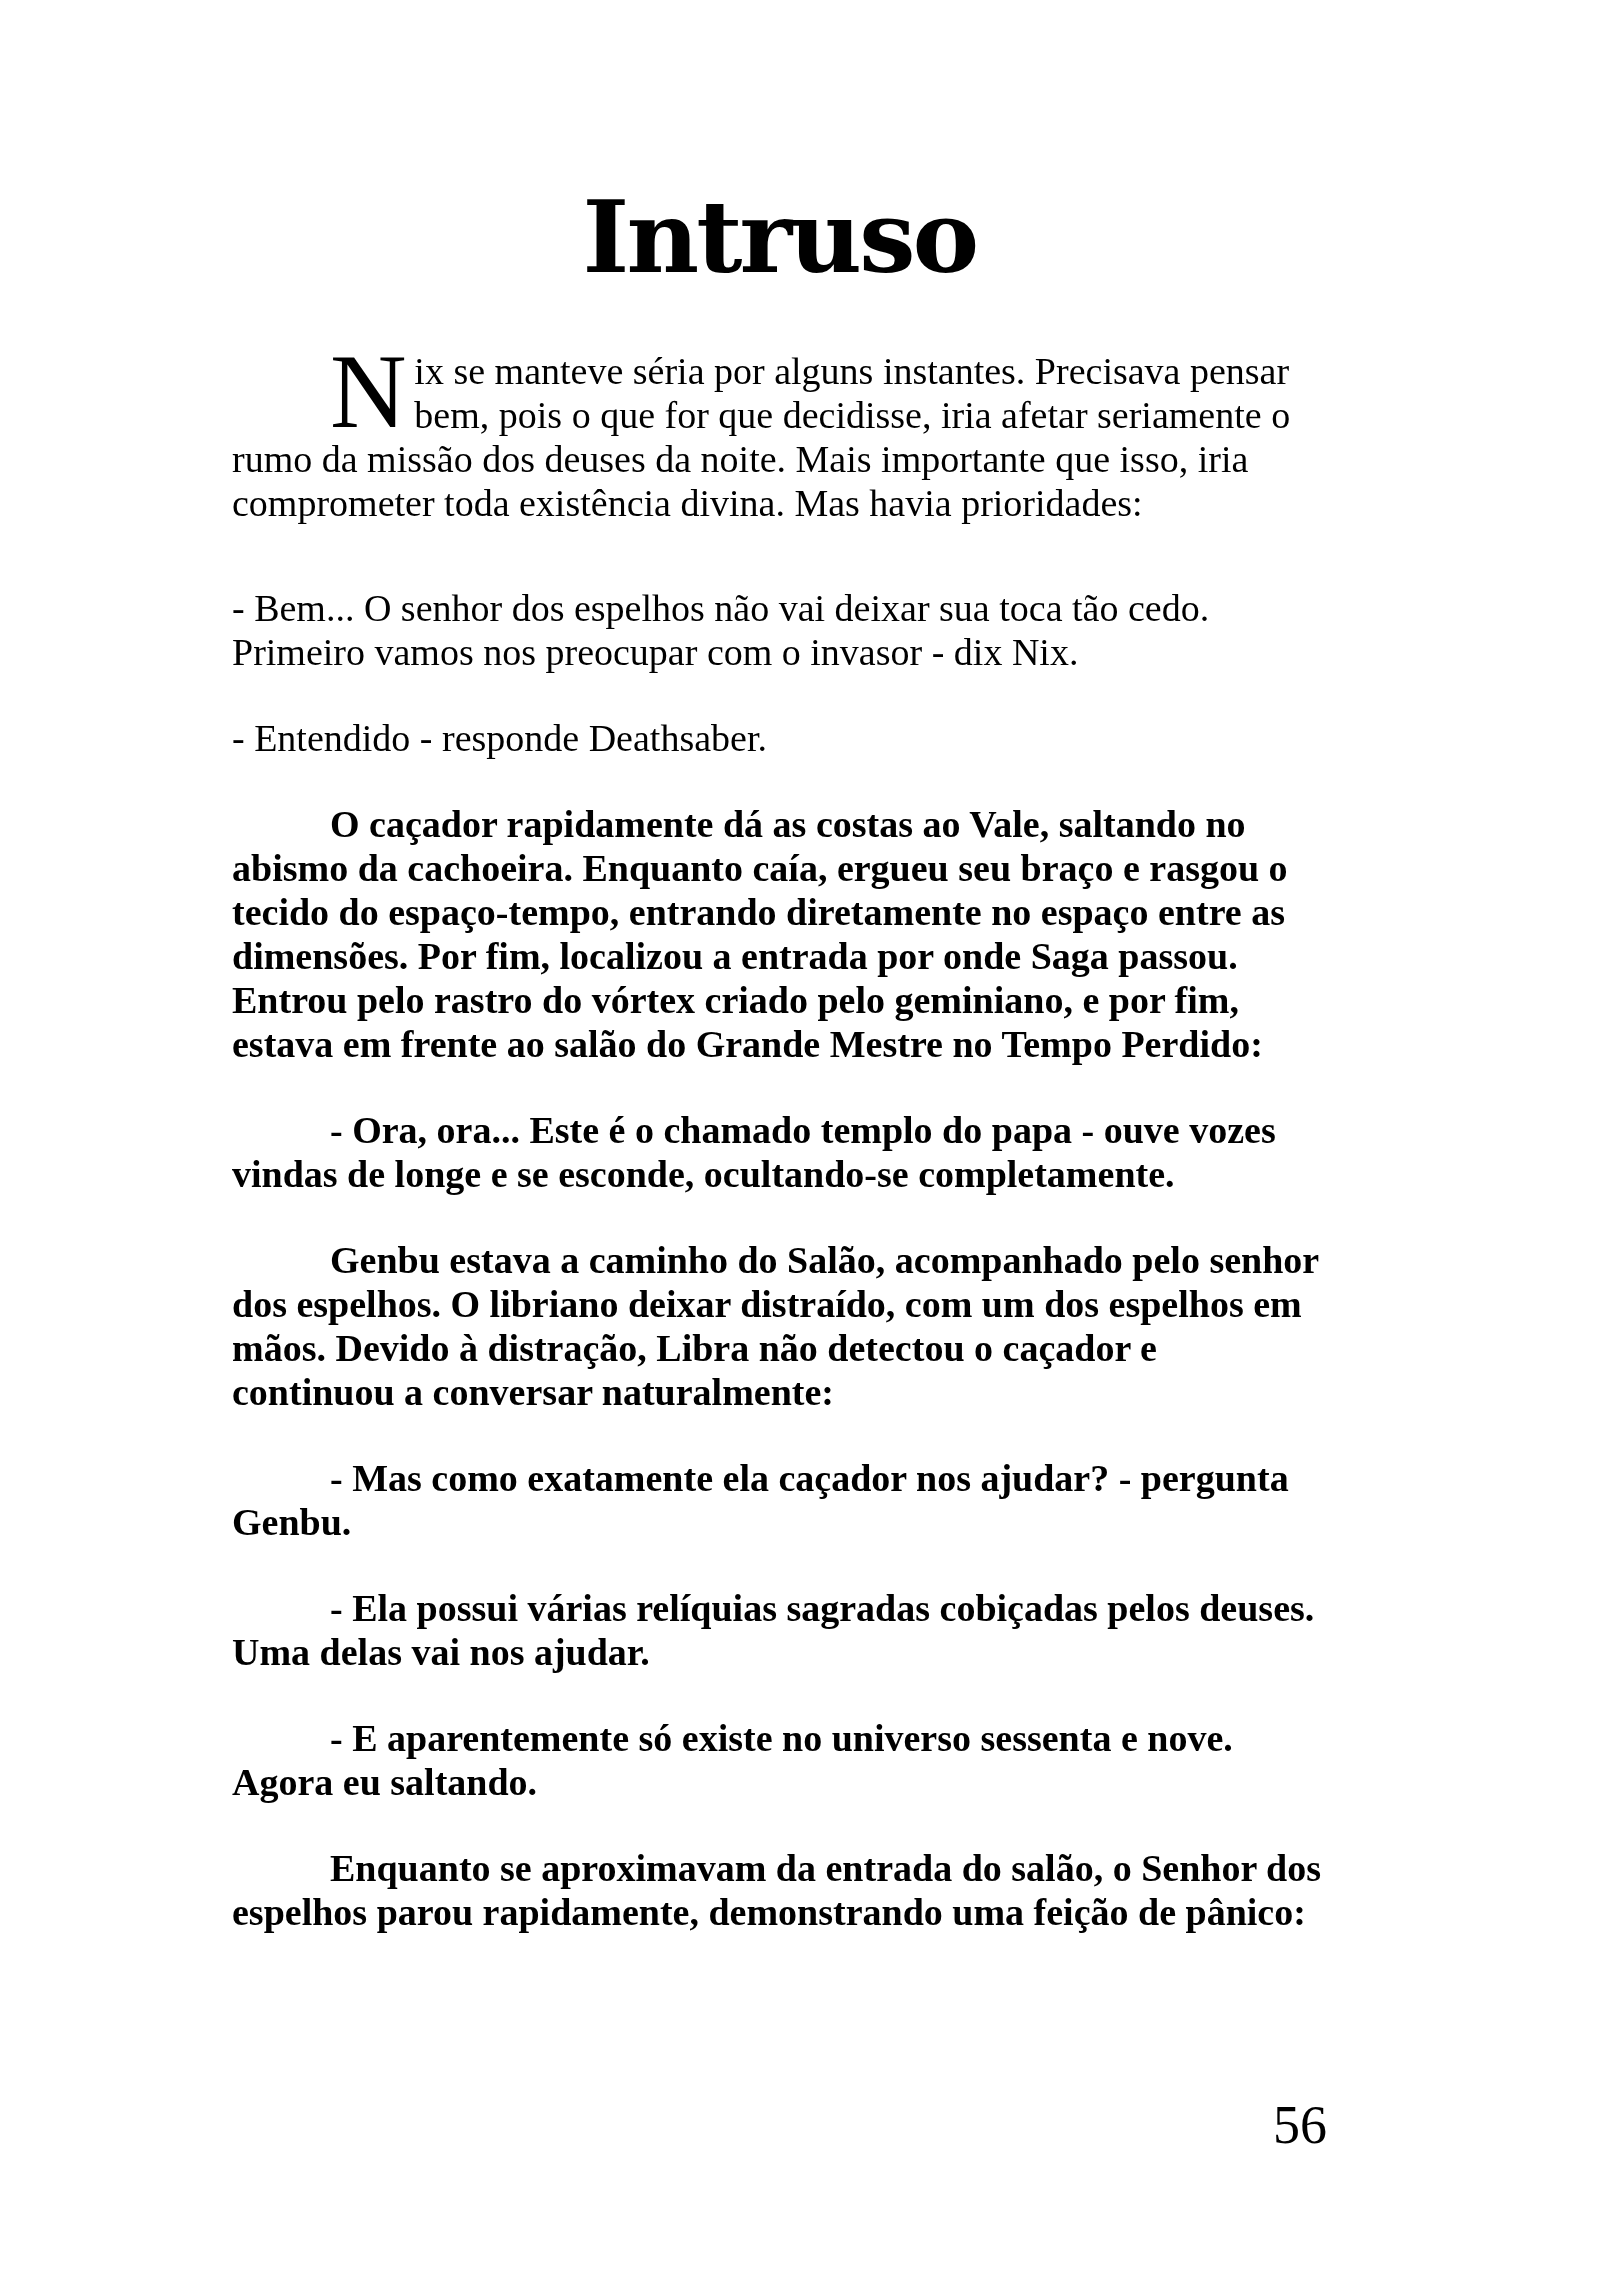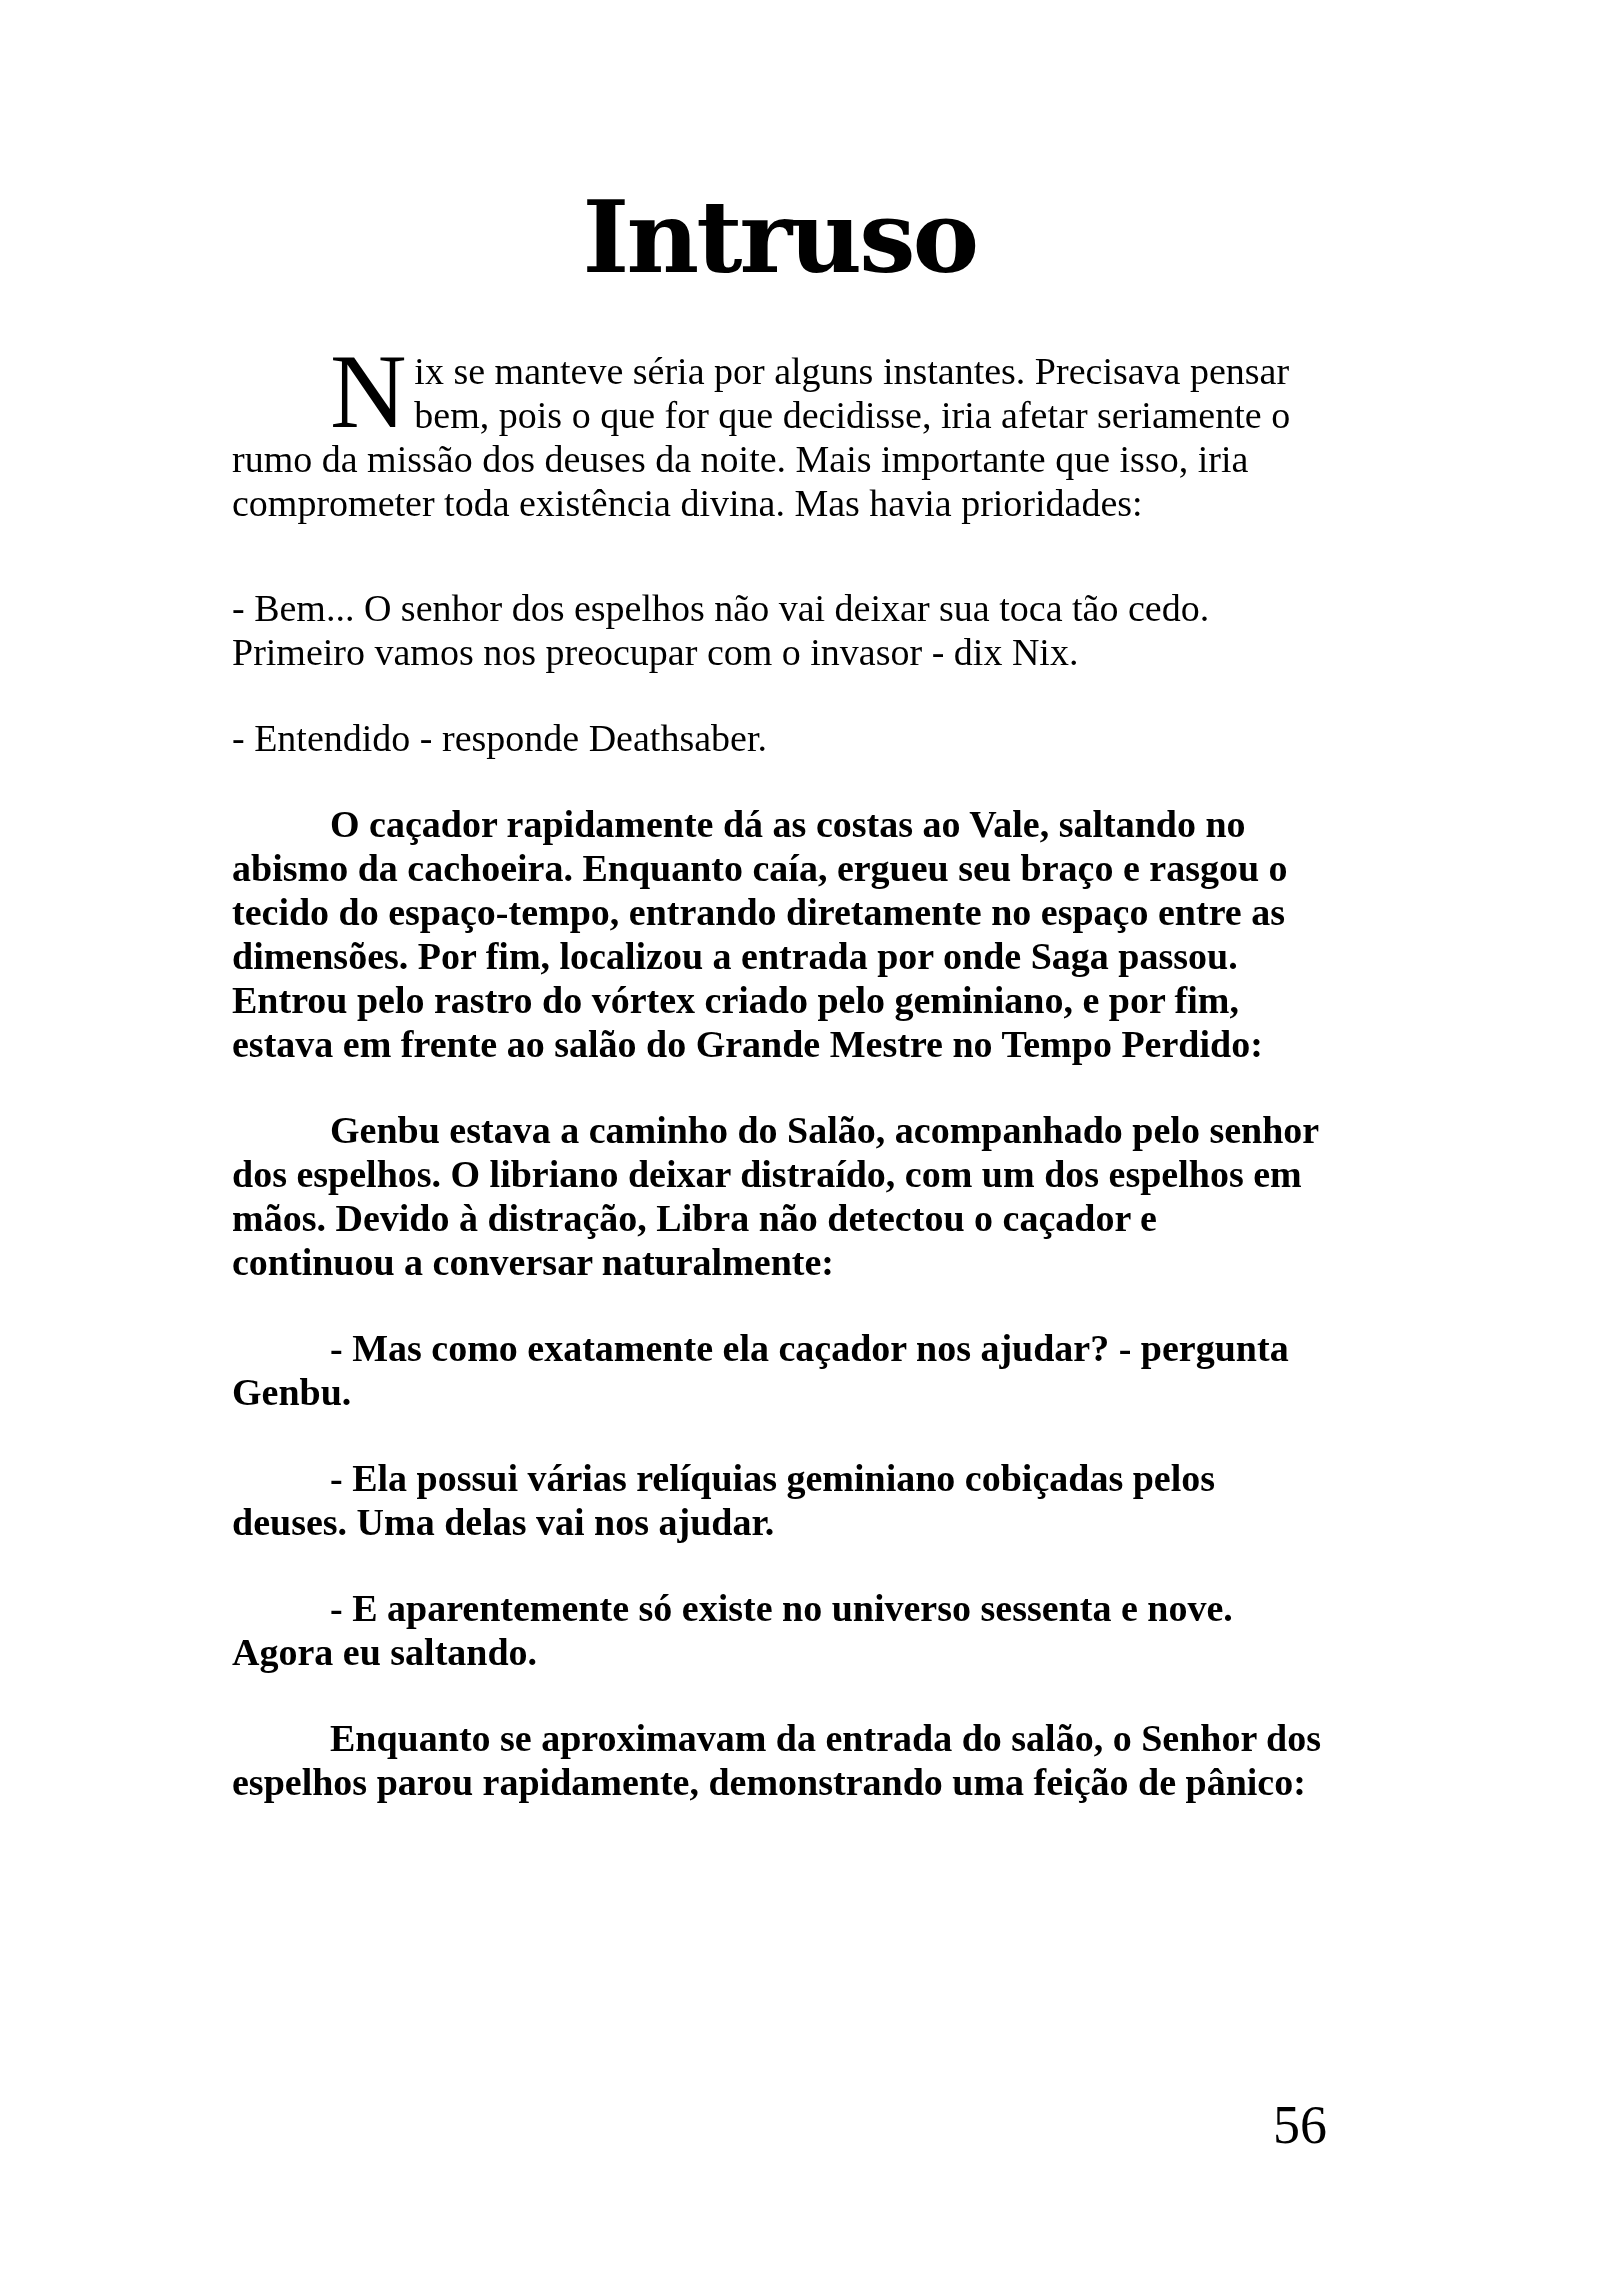--- a/index.html
+++ b/index.html
@@ -57,22 +57,23 @@
 <body>
 
 <main class="page">
   <h1 class="title">Intruso</h1>
 
   <section class="content" id="paragraphs">
       <p class="first"><span class="dropcap">N</span><span>ix se manteve séria por alguns instantes. Precisava pensar bem, pois o que for que decidisse, iria afetar seriamente o rumo da missão dos deuses da noite. Mais importante que isso, iria comprometer toda existência divina. Mas havia prioridades:</span></p>
       <p>- Bem... O senhor dos espelhos não vai deixar sua toca tão cedo. Primeiro vamos nos preocupar com o invasor - dix Nix.</p>
       <p>- Entendido - responde Deathsaber.</p>
       <p class="indent">O caçador rapidamente dá as costas ao Vale, saltando no abismo da cachoeira. Enquanto caía, ergueu seu braço e rasgou o tecido do espaço-tempo, entrando diretamente no espaço entre as dimensões. Por fim, localizou a entrada por onde Saga passou. Entrou pelo rastro do vórtex criado pelo geminiano, e por fim, estava em frente ao salão do Grande Mestre no Tempo Perdido:</p>
+      <p class="indent">- Ora, ora... Este é o chamado templo do papa - ouve vozes vindas de longe e se esconde, ocultando-se completamente.</p>
       <p class="indent">Genbu estava a caminho do Salão, acompanhado pelo senhor dos espelhos. O libriano deixar distraído, com um dos espelhos em mãos. Devido à distração, Libra não detectou o caçador e continuou a conversar naturalmente:</p>
       <p class="indent">- Mas como exatamente ela caçador nos ajudar? - pergunta Genbu.</p>
-      <p class="indent">- Ela possui várias relíquias geminiano cobiçadas pelos deuses. Uma delas vai nos ajudar.</p>
+      <p class="indent">- Ela possui várias relíquias sagradas cobiçadas pelos deuses. Uma delas vai nos ajudar.</p>
       <p class="indent">- E aparentemente só existe no universo sessenta e nove. Agora eu saltando.</p>
       <p class="indent">Enquanto se aproximavam da entrada do salão, o Senhor dos espelhos parou rapidamente, demonstrando uma feição de pânico:</p>
     </section>
 
   <div class="page-number">56</div>
 </main>
 
 
 </body></html>

